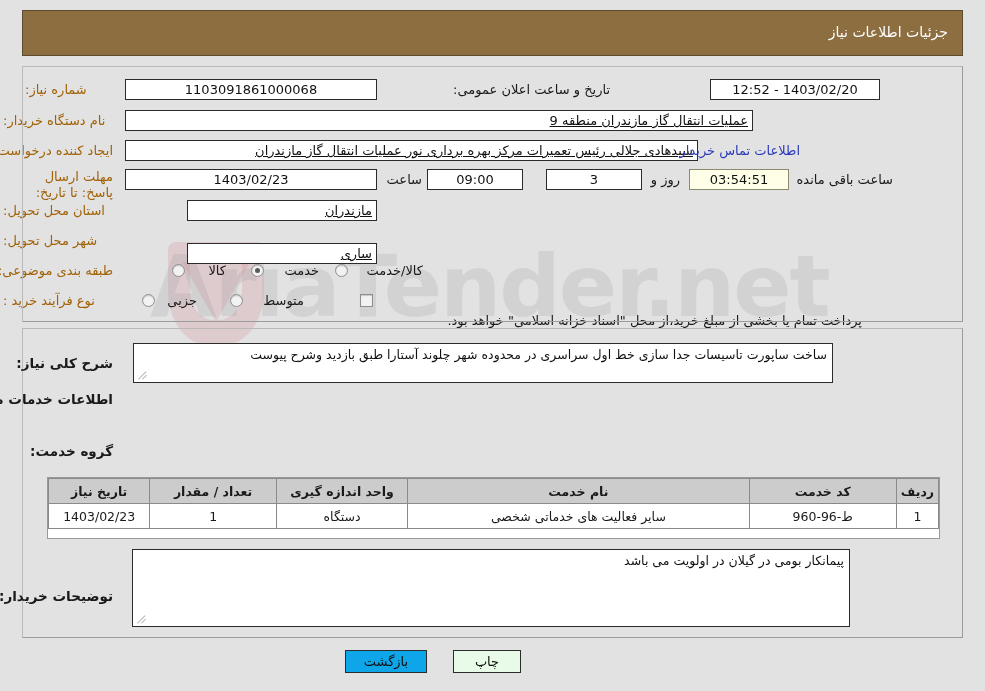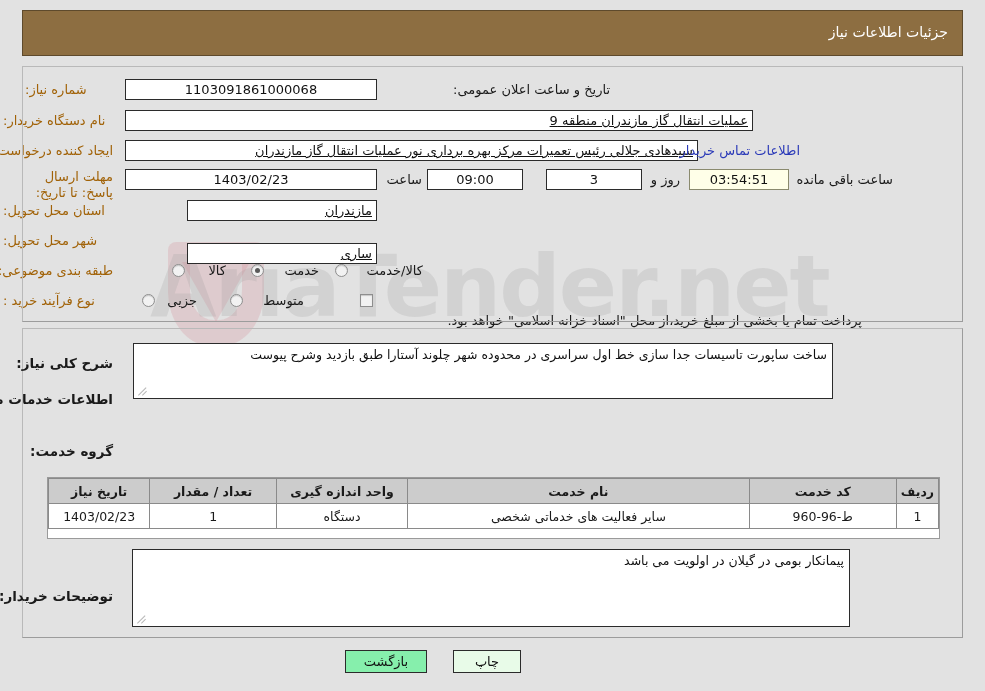--- a/index.html
+++ b/index.html
@@ -237,21 +237,21 @@
     height: 23px;
     line-height: 21px;
     font-size: 13px;
     text-align: center;
     border: 1px solid #2b2b2b;
     cursor: pointer;
     z-index: 5;
     color: #111;
   }
   .btn-print  { background: #E8FBE8; }
-  .btn-back   { background: #86efac; }
+  .btn-back   { background: #0ea5e9; }
 </style>
 </head>
 <body>
 
 <div id="page">
 
   <div class="watermark">
     <div class="wm-shield"></div>
     <div class="wm-shield-v"></div>
     <div class="wm-text">AriaTender.net</div>
@@ -260,20 +260,21 @@
   <div class="header-bar">
     <div class="header-title">جزئیات اطلاعات نیاز</div>
   </div>
 
   <div class="panel" id="panel-main"></div>
 
   <div class="lbl" style="right:872px; top:82px; width:88px;">شماره نیاز:</div>
   <div class="fld" style="right:608px; top:79px; width:252px;">1103091861000068</div>
 
   <div class="plain" style="right:375px; top:82px;">تاریخ و ساعت اعلان عمومی:</div>
+  <div class="fld" style="right:105px; top:79px; width:170px;">1403/02/20 - 12:52</div>
 
   <div class="lbl" style="right:872px; top:113px; width:110px;">نام دستگاه خریدار:</div>
   <div class="fld right" style="right:232px; top:110px; width:628px;">عملیات انتقال گاز مازندران منطقه 9</div>
 
   <div class="lbl" style="right:872px; top:143px; width:110px;">ایجاد کننده درخواست:</div>
   <div class="fld right" style="right:287px; top:140px; width:573px; text-align:right;">سیدهادی جلالی رئیس تعمیرات مرکز بهره برداری نور عملیات انتقال گاز مازندران</div>
   <div class="link" style="right:185px; top:143px;">اطلاعات تماس خریدار</div>
 
   <div class="lbl" style="right:872px; top:169px; width:100px; line-height:16px; white-space:normal; text-align:right;">مهلت ارسال پاسخ: تا تاریخ:</div>
   <div class="fld" style="right:608px; top:169px; width:252px;">1403/02/23</div>
@@ -302,21 +303,21 @@
   <div class="radio" style="right:830px; top:294px;"></div>
   <div class="opt-label" style="right:788px; top:293px;">جزیی</div>
   <div class="radio" style="right:742px; top:294px;"></div>
   <div class="opt-label" style="right:681px; top:293px;">متوسط</div>
   <div class="checkbox" style="right:612px; top:294px;"></div>
   <div class="opt-label" style="right:123px; top:293px;margin-top:20px;">پرداخت تمام یا بخشی از مبلغ خرید،از محل "اسناد خزانه اسلامی" خواهد بود.</div>
 
   <div class="panel" id="panel-desc"></div>
 
   <div class="sec-head" style="right:872px; top:355px;">شرح کلی نیاز:</div>
-  <div class="ta" style="right:152px; top:343px; width:700px; height:56px;">
+  <div class="ta" style="right:152px; top:343px; width:700px; height:40px;">
     <span>ساخت ساپورت تاسیسات جدا سازی خط اول سراسری در محدوده شهر چلوند آستارا طبق بازدید وشرح پیوست</span>
     <span class="grip"></span>
   </div>
 
   <div class="sec-head" style="right:872px; top:391px;">اطلاعات خدمات مورد نیاز</div>
 
   <div class="sec-head" style="right:872px; top:443px;">گروه خدمت:</div>
 
   <div class="tbl-wrap">
     <table class="tbl" id="services-table" style="position:relative; left:0; top:0; width:891px;">

